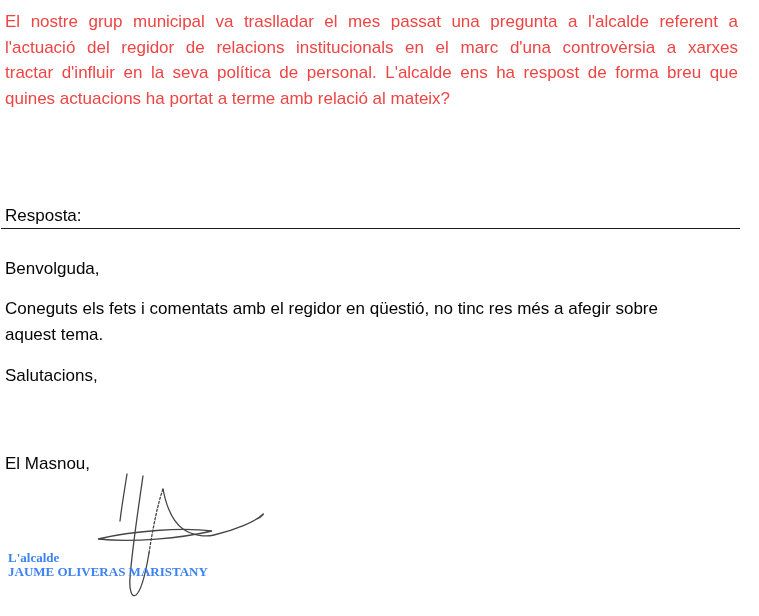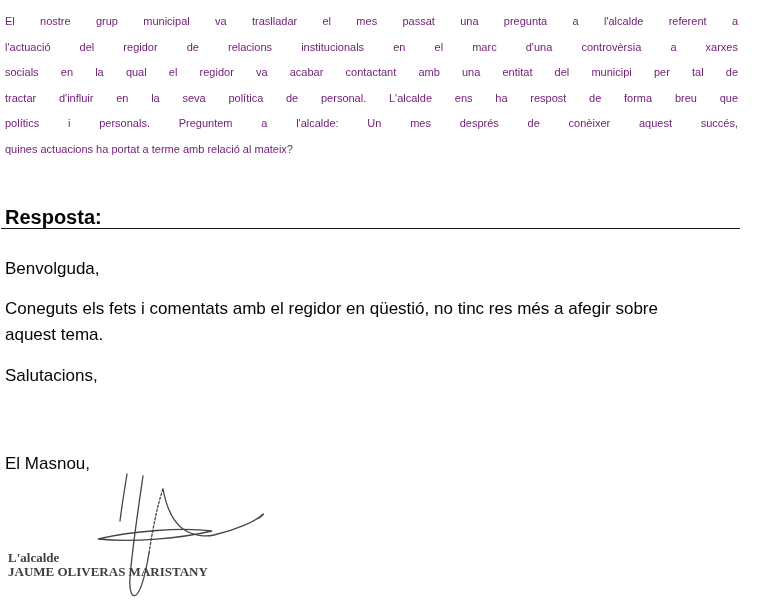--- a/index.html
+++ b/index.html
@@ -8,61 +8,59 @@
     position: relative;
     font-family: "Liberation Sans", sans-serif;
     color: #050505;
     overflow: hidden;
   }
   .abs { position: absolute; }
 
   
   #question-paragraph {
     top: 9px; left: 5px; width: 733px;
-    font-size: 11px; line-height: 25.5px;
-    color: #701a75;
+    font-size: 17px; line-height: 25.5px;
+    color: #ef4444;
   }
   #question-paragraph .jline { text-align: justify; text-align-last: justify; white-space: normal; }
   #question-paragraph .jline:last-child { text-align-last: left; }
 
   #resposta-heading {
     top: 206px; left: 5px;
-    font-size: 20px; font-weight: bold;
+    font-size: 17px; font-weight: normal;
   }
   #resposta-rule {
     top: 228px; left: 1px; width: 739px; height: 0;
     border-top: 1.8px solid #1c1c1c;
   }
 
   .bodyline { font-size: 17px; line-height: 26px; }
 
   #salutation-line  { top: 256px; left: 5px; }
   #response-paragraph { top: 296px; left: 5px; width: 720px; }
   #closing-line     { top: 363px; left: 5px; }
   #place-line       { top: 451px; left: 5px; }
 
   #signature { left: 80px; top: 464px; }
 
   #signer-block {
     left: 8px; top: 551px;
     font-family: "Liberation Serif", serif;
     font-weight: bold;
     font-size: 13px; line-height: 13.8px;
-    color: #404040;
+    color: #3b82f6;
   }
 </style>
 </head>
 <body>
 
 <div class="abs" id="question-paragraph">
     <div class="jline">El nostre grup municipal va traslladar el mes passat una pregunta a l'alcalde referent a</div>
     <div class="jline">l'actuació del regidor de relacions institucionals en el marc d'una controvèrsia a xarxes</div>
-    <div class="jline">socials en la qual el regidor va acabar contactant amb una entitat del municipi per tal de</div>
     <div class="jline">tractar d'influir en la seva política de personal. L'alcalde ens ha respost de forma breu que</div>
-    <div class="jline">polítics i personals. Preguntem a l'alcalde: Un mes després de conèixer aquest succés,</div>
     <div class="jline">quines actuacions ha portat a terme amb relació al mateix?</div>
   </div>
 
 <div class="abs" id="resposta-heading">Resposta:</div>
 <div class="abs" id="resposta-rule"></div>
 
 <div class="abs bodyline" id="salutation-line">Benvolguda,</div>
 
 <div class="abs bodyline" id="response-paragraph">
     <div class="jline">Coneguts els fets i comentats amb el regidor en qüestió, no tinc res més a afegir sobre</div>

